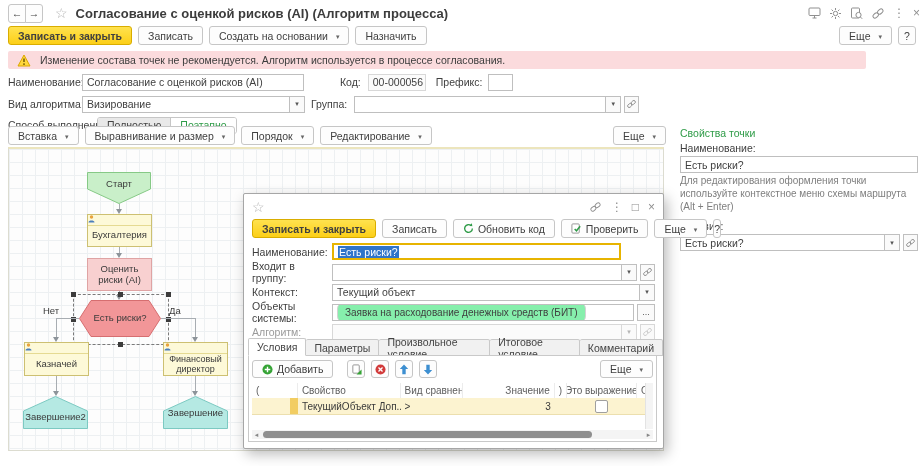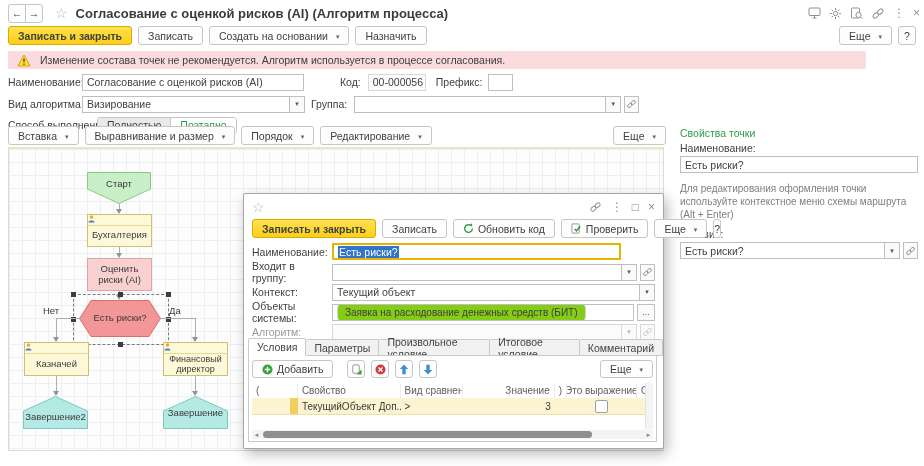--- a/index.html
+++ b/index.html
@@ -18,21 +18,21 @@
   .drop::after{content:"▾";font-size:7px;color:#666;margin-left:4px;transform:translateY(1px)}
   .sq{width:18px;padding:0}
   
   .fld{height:17px;border:1px solid #bfbfbf;background:#fff;box-sizing:border-box;
        display:inline-flex;align-items:center;padding:0 4px;overflow:hidden;white-space:nowrap}
   .fld.dis{background:#fbfbfb;border-color:#d8d8d8}
   .fld-btn{height:17px;width:15px;border:1px solid #bfbfbf;border-left:none;background:#fafafa;
        box-sizing:border-box;display:inline-flex;align-items:center;justify-content:center;
        font-size:7px;color:#555}
   .fld-btn.sep{border-left:1px solid #bfbfbf;margin-left:3px}
-  .pill{background:#84cc16;border:1px solid #d2d2d2;border-radius:8px;padding:4px 7px;height:13px;
+  .pill{background:#86efac;border:1px solid #d2d2d2;border-radius:8px;padding:4px 7px;height:13px;
        display:inline-flex;align-items:center;font-size:10px;color:#3f3f3f;max-width:100%;overflow:hidden}
   
   .seg{display:inline-flex;border:1px solid #c6c6c6;border-radius:3px;overflow:hidden;height:17px;box-sizing:border-box}
   .seg > span{display:inline-flex;align-items:center;padding:0 9px}
   .seg .off{background:#e9e9e9;color:#444;border-right:1px solid #c6c6c6}
   .seg .on{background:#fff;color:#2e9b47}
   
   #warning{position:absolute;left:8px;top:51px;width:858px;height:18px;background:#fbdbdd;
        border-radius:2px;display:flex;align-items:center;gap:9px;padding-left:9px;box-sizing:border-box;color:#3c3c3c}
   
@@ -51,21 +51,21 @@
   .selframe{position:absolute;border:1px dashed #7a7a7a}
   .handle{position:absolute;width:5px;height:5px;background:#3c3c3c}
   .cline{position:absolute;background:#a8adb2}
   .arrow-d{position:absolute;width:0;height:0;border-left:3px solid transparent;
        border-right:3px solid transparent;border-top:5px solid #8d949a}
   .branch{position:absolute;font-size:9.5px;color:#3a3a3a}
   
   #props{position:absolute;left:680px;top:127px;width:238px}
   #props .ptitle{color:#2e9b47;margin-bottom:3px}
   #props .fld{width:100%;box-sizing:border-box}
-  #props .hint{color:#7f7f7f;font-size:10px;line-height:1.3;margin:9px 0 7px 0}
+  #props .hint{color:#7f7f7f;font-size:10px;line-height:1.3;margin:1px 0 7px 0}
   
   #dialog{position:absolute;left:243px;top:193px;width:421px;height:256px;background:#fff;
        border:1px solid #a6a6a6;border-radius:2px;box-shadow:3px 5px 14px rgba(0,0,0,.28);
        box-sizing:border-box;z-index:10}
   #dialog .drow{position:absolute;left:8px;right:8px;display:flex;align-items:center}
   #dialog .dlbl{width:80px;flex:none}
   .sel-text{background:#2f74c9;color:#fff;padding:0 1px}
   .fld-name{border:2px solid #e7b400;flex:1;margin-right:34px}
   
   .tabs{position:absolute;left:4px;top:144px;display:flex;align-items:flex-end}

